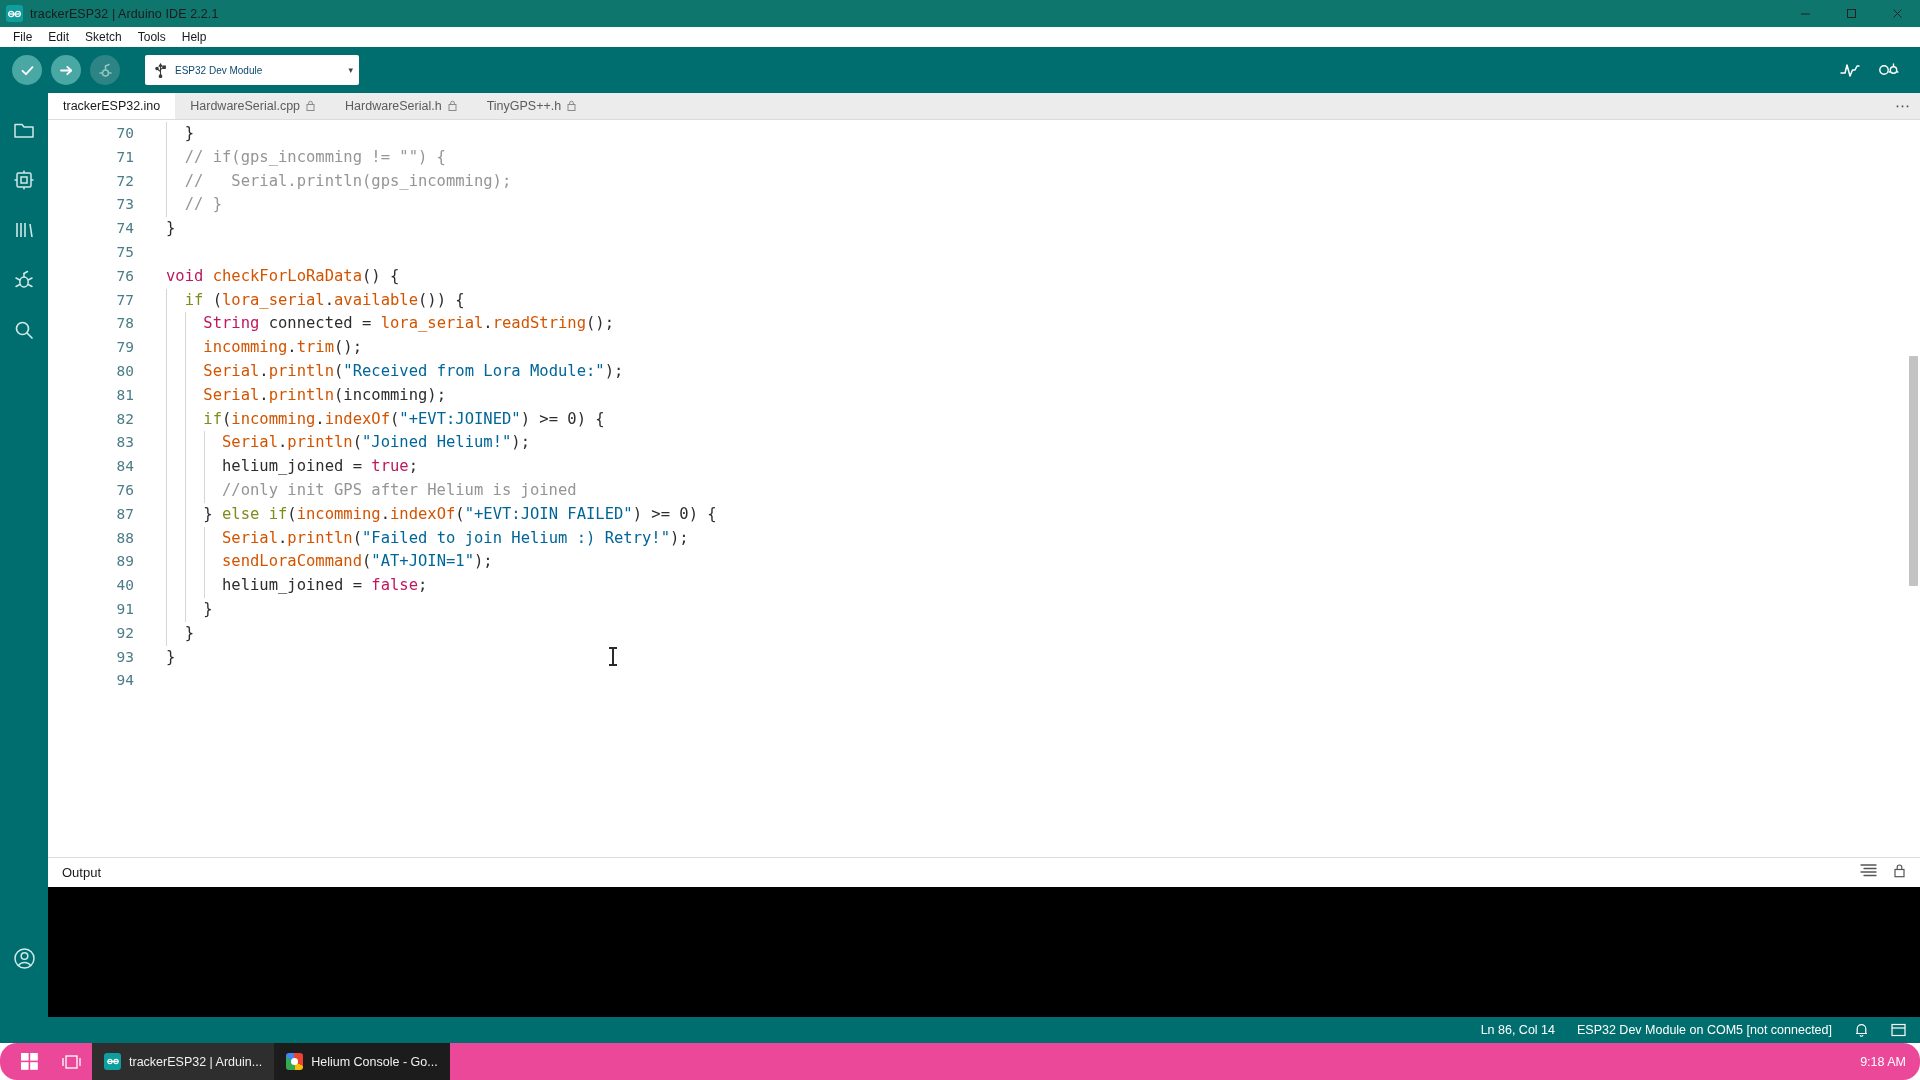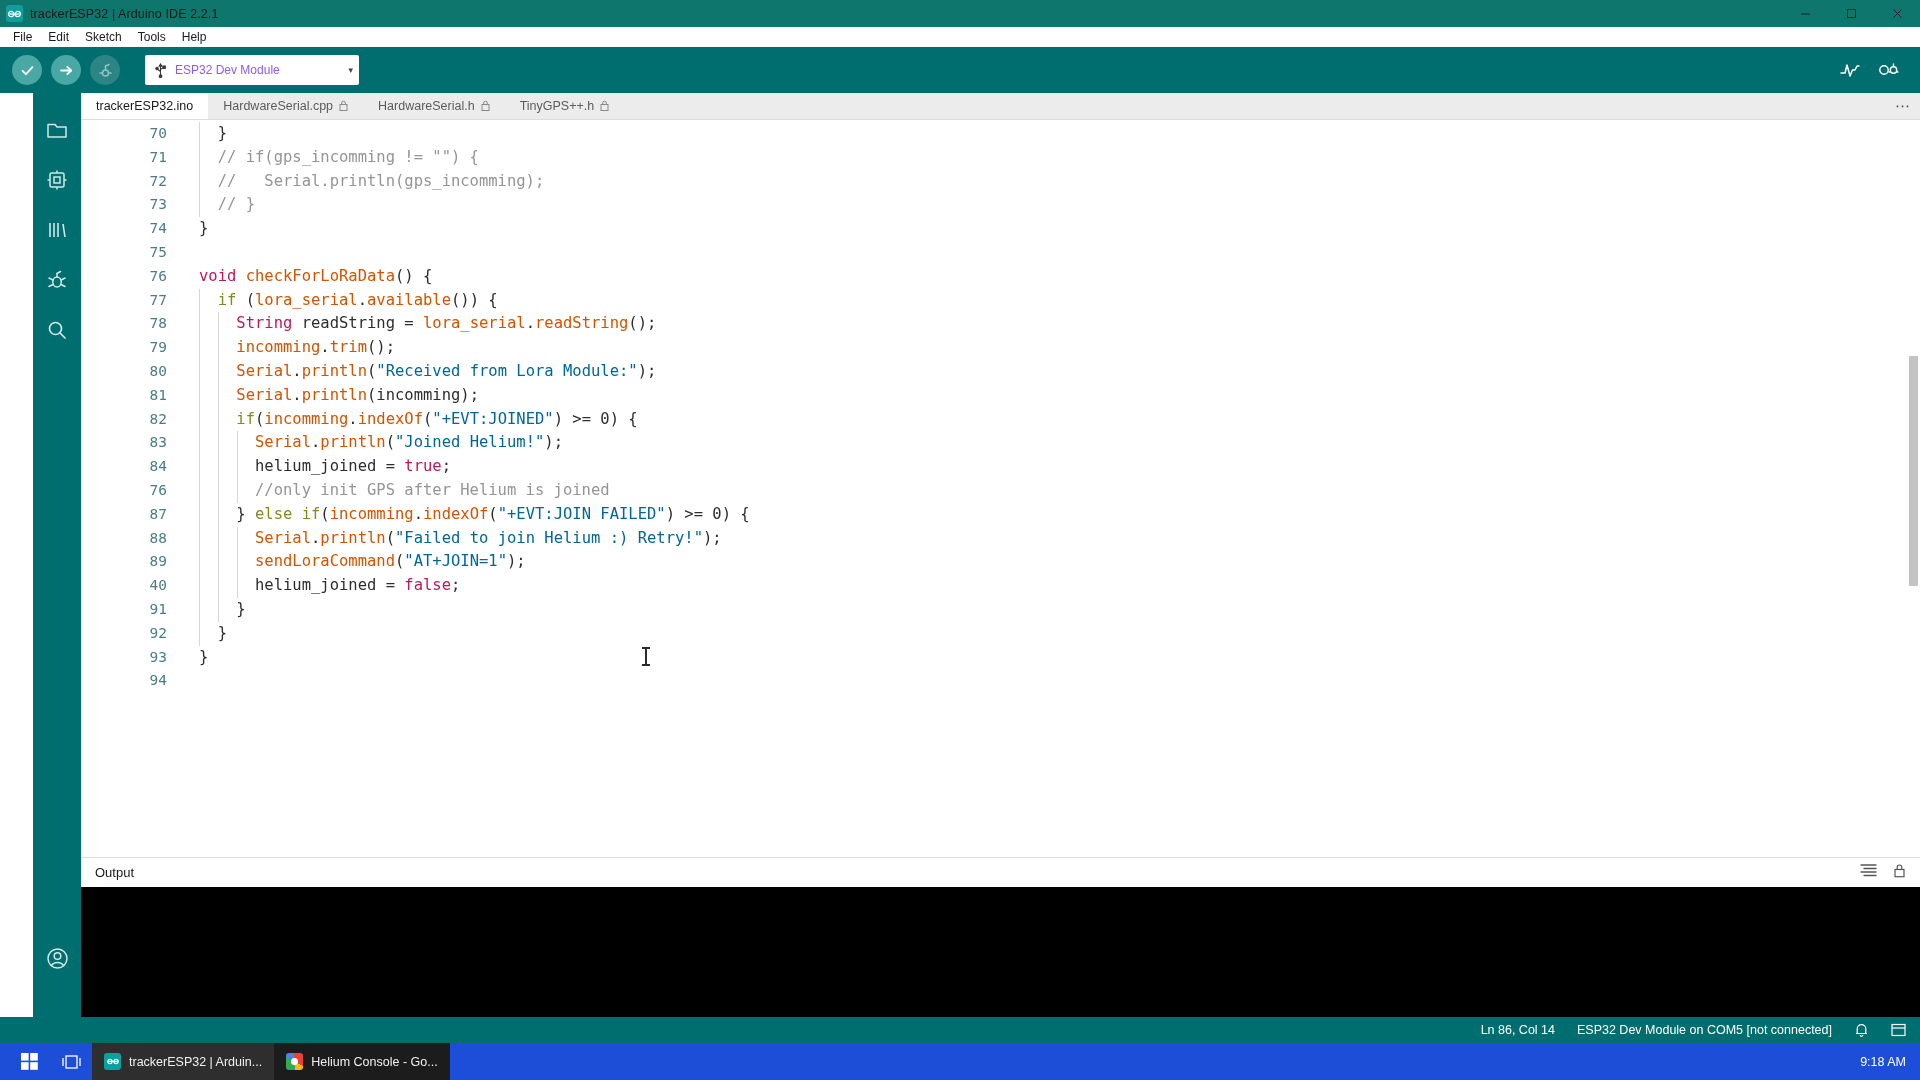--- a/index.html
+++ b/index.html
@@ -54,30 +54,30 @@
   .tool-circle.dim { background: #2d8484; color: #7fbcbc; }
   .tool-circle svg { display: block; }
 
   .board-select {
     margin-left: 16px; width: 214px; height: 30px; background: #ffffff;
     border-radius: 2px; display: flex; align-items: center; padding: 0 6px;
     position: relative;
   }
   .board-usb { width: 18px; display: flex; justify-content: center; color: #333; }
   .board-label {
-    font-size: 12px; color: #8b5cf6; flex: 1 1 auto; margin-left: 6px;
+    font-size: 10px; color: #0c4a6e; flex: 1 1 auto; margin-left: 6px;
     white-space: nowrap; overflow: hidden;
   }
   .board-caret { color: #444; font-size: 9px; margin-left: 4px; }
 
   .toolbar-right { margin-left: auto; display: flex; align-items: center; gap: 18px; padding-right: 8px; }
   .tb-icon { color: #ffffff; display: flex; align-items: center; }
 
   
-  .body { flex: 1 1 auto; display: flex; min-height: 0; margin-left: 33px; }
+  .body { flex: 1 1 auto; display: flex; min-height: 0; }
 
   .activitybar {
     width: 48px; background: #006e6e; display: flex; flex-direction: column;
     align-items: center; padding-top: 12px; flex: 0 0 48px;
   }
   .ab-item {
     width: 48px; height: 50px; display: flex; align-items: center; justify-content: center;
     color: #cfe9e9;
   }
   .ab-spacer { flex: 1 1 auto; }
@@ -167,22 +167,22 @@
   
   .statusbar {
     height: 26px; background: #006e6e; display: flex; align-items: center;
     justify-content: flex-end; gap: 22px; padding: 0 14px; flex: 0 0 26px;
     color: #ffffff; font-size: 12.5px;
   }
   .sb-icon { display: flex; align-items: center; color: #ffffff; }
 
   
   .taskbar {
-    height: 37px; background: #1d4ed8; display: flex; align-items: center;
-    padding: 0 8px; flex: 0 0 37px; color: #ffffff;
+    height: 37px; background: #ec4899; display: flex; align-items: center;
+    padding: 0 8px; flex: 0 0 37px; color: #ffffff; border-radius: 17px;
   }
   .tk-btn { width: 42px; height: 37px; display: flex; align-items: center; justify-content: center; }
   .tk-app {
     height: 37px; display: flex; align-items: center; gap: 8px; padding: 0 12px;
     background: #2e2e2e; font-size: 12.5px; color: #f0f0f0; max-width: 200px;
   }
   .tk-app.second { background: #1c1c1c; }
   .tk-ico { width: 17px; height: 17px; border-radius: 3px; flex: 0 0 17px;
             display: flex; align-items: center; justify-content: center; font-size: 9px; }
   .tk-ico.ard { background: #0f9e9e; color: #fff; }
@@ -387,21 +387,21 @@
       <div class="editor">
         <div class="code-scroll" id="code-scroll">
             <div class="cline"><div class="gutter">70</div><div class="ctext"><span class="ig ig1"></span><span class="t-plain">  }</span></div></div>
             <div class="cline"><div class="gutter">71</div><div class="ctext"><span class="ig ig1"></span><span class="t-cmt">  // if(gps_incomming != "") {</span></div></div>
             <div class="cline"><div class="gutter">72</div><div class="ctext"><span class="ig ig1"></span><span class="t-cmt">  //   Serial.println(gps_incomming);</span></div></div>
             <div class="cline"><div class="gutter">73</div><div class="ctext"><span class="ig ig1"></span><span class="t-cmt">  // }</span></div></div>
             <div class="cline"><div class="gutter">74</div><div class="ctext"><span class="t-plain">}</span></div></div>
             <div class="cline"><div class="gutter">75</div><div class="ctext"></div></div>
             <div class="cline"><div class="gutter">76</div><div class="ctext"><span class="t-kw">void</span><span class="t-plain"> </span><span class="t-fn">checkForLoRaData</span><span class="t-plain">() {</span></div></div>
             <div class="cline"><div class="gutter">77</div><div class="ctext"><span class="ig ig1"></span><span class="t-plain">  </span><span class="t-ctrl">if</span><span class="t-plain"> (</span><span class="t-fn">lora_serial</span><span class="t-plain">.</span><span class="t-fn">available</span><span class="t-plain">()) {</span></div></div>
-            <div class="cline"><div class="gutter">78</div><div class="ctext"><span class="ig ig1"></span><span class="ig ig2"></span><span class="t-plain">    </span><span class="t-kw">String</span><span class="t-plain"> readString = </span><span class="t-fn">lora_serial</span><span class="t-plain">.</span><span class="t-fn">readString</span><span class="t-plain">();</span></div></div>
+            <div class="cline"><div class="gutter">78</div><div class="ctext"><span class="ig ig1"></span><span class="ig ig2"></span><span class="t-plain">    </span><span class="t-kw">String</span><span class="t-plain"> connected = </span><span class="t-fn">lora_serial</span><span class="t-plain">.</span><span class="t-fn">readString</span><span class="t-plain">();</span></div></div>
             <div class="cline"><div class="gutter">79</div><div class="ctext"><span class="ig ig1"></span><span class="ig ig2"></span><span class="t-plain">    </span><span class="t-fn">incomming</span><span class="t-plain">.</span><span class="t-fn">trim</span><span class="t-plain">();</span></div></div>
             <div class="cline"><div class="gutter">80</div><div class="ctext"><span class="ig ig1"></span><span class="ig ig2"></span><span class="t-plain">    </span><span class="t-fn">Serial</span><span class="t-plain">.</span><span class="t-fn">println</span><span class="t-plain">(</span><span class="t-str">"Received from Lora Module:"</span><span class="t-plain">);</span></div></div>
             <div class="cline"><div class="gutter">81</div><div class="ctext"><span class="ig ig1"></span><span class="ig ig2"></span><span class="t-plain">    </span><span class="t-fn">Serial</span><span class="t-plain">.</span><span class="t-fn">println</span><span class="t-plain">(incomming);</span></div></div>
             <div class="cline"><div class="gutter">82</div><div class="ctext"><span class="ig ig1"></span><span class="ig ig2"></span><span class="t-plain">    </span><span class="t-ctrl">if</span><span class="t-plain">(</span><span class="t-fn">incomming</span><span class="t-plain">.</span><span class="t-fn">indexOf</span><span class="t-plain">(</span><span class="t-str">"+EVT:JOINED"</span><span class="t-plain">) &gt;= </span><span class="t-num">0</span><span class="t-plain">) {</span></div></div>
             <div class="cline"><div class="gutter">83</div><div class="ctext"><span class="ig ig1"></span><span class="ig ig2"></span><span class="ig ig3"></span><span class="t-plain">      </span><span class="t-fn">Serial</span><span class="t-plain">.</span><span class="t-fn">println</span><span class="t-plain">(</span><span class="t-str">"Joined Helium!"</span><span class="t-plain">);</span></div></div>
             <div class="cline"><div class="gutter">84</div><div class="ctext"><span class="ig ig1"></span><span class="ig ig2"></span><span class="ig ig3"></span><span class="t-plain">      helium_joined = </span><span class="t-kw">true</span><span class="t-plain">;</span></div></div>
             <div class="cline"><div class="gutter">76</div><div class="ctext"><span class="ig ig1"></span><span class="ig ig2"></span><span class="ig ig3"></span><span class="t-cmt">      //only init GPS after Helium is joined</span></div></div>
             <div class="cline"><div class="gutter">87</div><div class="ctext"><span class="ig ig1"></span><span class="ig ig2"></span><span class="t-plain">    } </span><span class="t-ctrl">else</span><span class="t-plain"> </span><span class="t-ctrl">if</span><span class="t-plain">(</span><span class="t-fn">incomming</span><span class="t-plain">.</span><span class="t-fn">indexOf</span><span class="t-plain">(</span><span class="t-str">"+EVT:JOIN FAILED"</span><span class="t-plain">) &gt;= </span><span class="t-num">0</span><span class="t-plain">) {</span></div></div>
             <div class="cline"><div class="gutter">88</div><div class="ctext"><span class="ig ig1"></span><span class="ig ig2"></span><span class="ig ig3"></span><span class="t-plain">      </span><span class="t-fn">Serial</span><span class="t-plain">.</span><span class="t-fn">println</span><span class="t-plain">(</span><span class="t-str">"Failed to join Helium :) Retry!"</span><span class="t-plain">);</span></div></div>
             <div class="cline"><div class="gutter">89</div><div class="ctext"><span class="ig ig1"></span><span class="ig ig2"></span><span class="ig ig3"></span><span class="t-plain">      </span><span class="t-fn">sendLoraCommand</span><span class="t-plain">(</span><span class="t-str">"AT+JOIN=1"</span><span class="t-plain">);</span></div></div>

